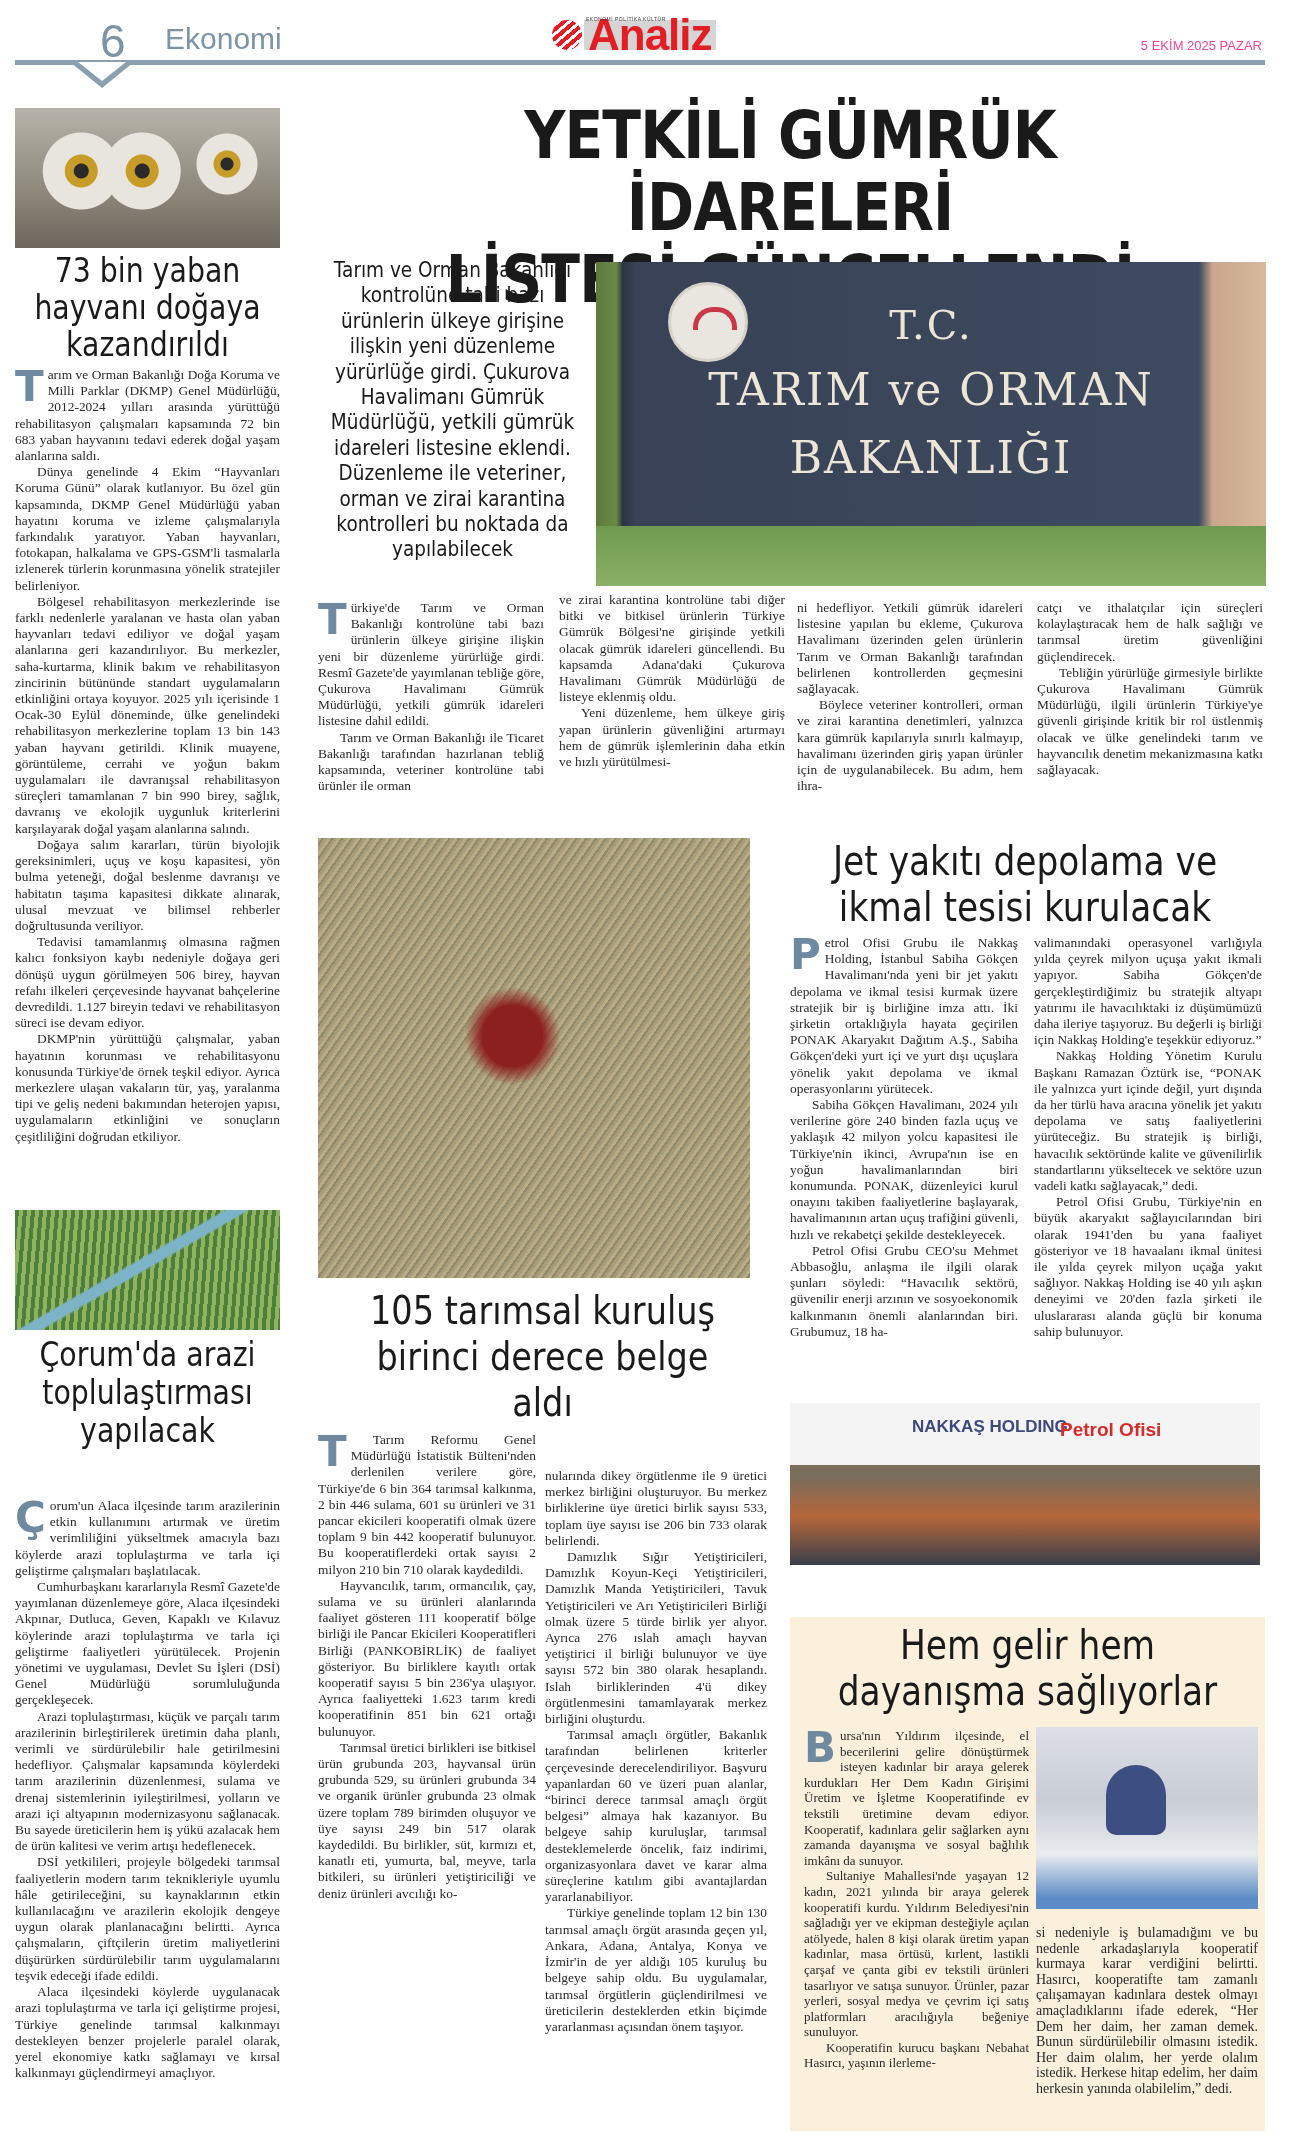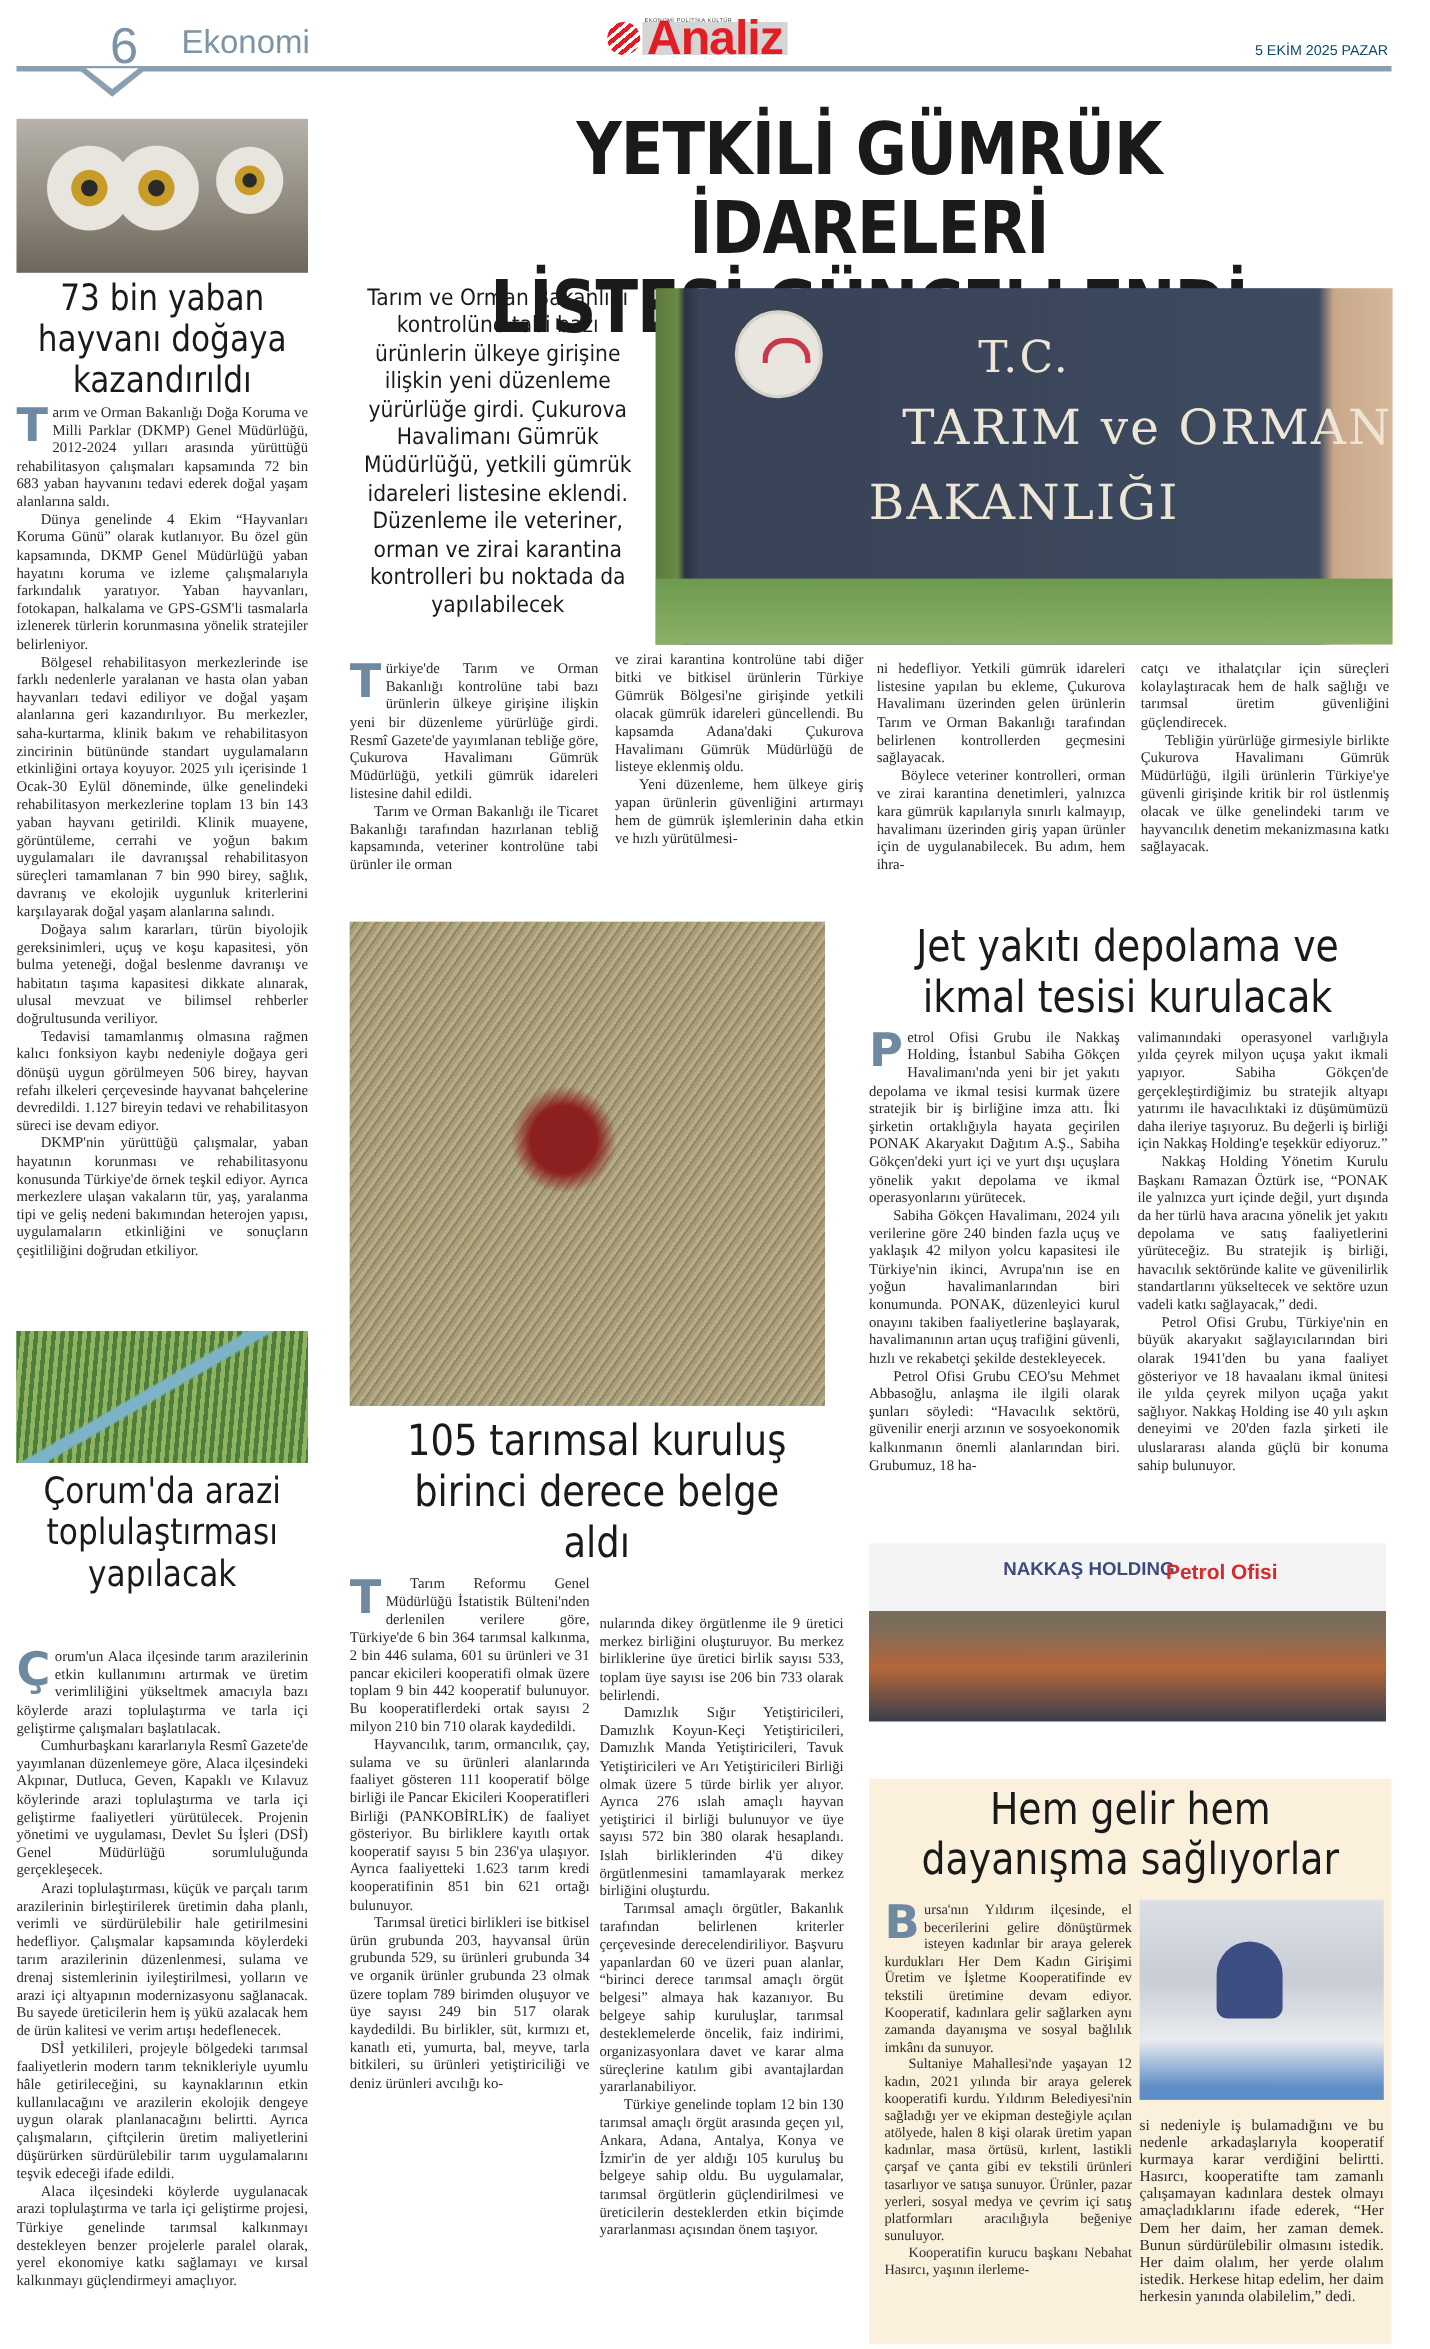--- a/index.html
+++ b/index.html
@@ -7,21 +7,21 @@
 .abs{position:absolute}
 .hdr-num{left:100px;top:14px;font-family:"Liberation Sans",sans-serif;font-size:46px;color:#7d93a6;font-weight:300}
 .hdr-sec{left:165px;top:22px;font-family:"Liberation Sans",sans-serif;font-size:30px;color:#7d93a6}
 .hdr-line{left:15px;top:60px;width:1250px;height:5px;background:#8aa0b1}
 .hdr-notch{left:70px;top:62px;width:0;height:0;border-left:32px solid transparent;border-right:32px solid transparent;border-top:26px solid #8aa0b1}
 .hdr-notch2{left:78px;top:62px;width:0;height:0;border-left:24px solid transparent;border-right:24px solid transparent;border-top:19px solid #fff}
 .logo{left:552px;top:18px;width:180px;height:34px;display:flex;align-items:center}
 .logo .swirl{width:30px;height:30px;border-radius:50%;background:repeating-linear-gradient(140deg,#e21d24 0 4px,#fff 4px 7px);margin-right:2px}
 .logo .tag{position:absolute;left:34px;top:-2px;font-family:"Liberation Sans",sans-serif;font-size:5px;color:#444;letter-spacing:.5px}
 .logo .word{font-family:"Liberation Sans",sans-serif;font-weight:bold;font-size:44px;color:#e21d24;letter-spacing:-1px;line-height:30px;background:#d5d5d5;padding:0 4px}
-.hdr-date{right:38px;top:38px;font-family:"Liberation Sans",sans-serif;font-size:13px;color:#0c4a6e}
+.hdr-date{right:38px;top:38px;font-family:"Liberation Sans",sans-serif;font-size:13px;color:#ec4899}
 .main-title{left:310px;top:100px;width:960px;text-align:center;font-family:"DejaVu Sans",sans-serif;font-weight:bold;font-size:66px;line-height:72px;letter-spacing:-1px;transform:scaleX(.86);transform-origin:center top;color:#1a1a1a}
 .photo{overflow:hidden}
 .owls{left:15px;top:108px;width:265px;height:140px;background:radial-gradient(circle at 25% 45%,#2a2a2a 0 7px,#c79c28 8px 16px,#e8e5df 17px 38px,transparent 39px),radial-gradient(circle at 48% 45%,#2a2a2a 0 7px,#c79c28 8px 16px,#e8e5df 17px 38px,transparent 39px),radial-gradient(circle at 80% 40%,#2a2a2a 0 6px,#c79c28 7px 13px,#e8e5df 14px 30px,transparent 31px),linear-gradient(180deg,#b7b3aa,#8d877c 60%,#6d665c)}
 .h-sm{font-family:"DejaVu Sans",sans-serif;color:#1a1a1a;text-align:center;transform:scaleX(.86);transform-origin:center top}
 .body-col{font-size:13.4px;line-height:16.2px;text-align:justify;color:#2a2a2a}
 .body-col p{text-indent:22px}
 .body-col p.first{text-indent:0}
 .drop{float:left;font-family:"DejaVu Sans",sans-serif;font-weight:bold;font-size:42px;line-height:36px;color:#6f8aa0;margin:2px 4px 0 0}
 .deck{left:315px;top:258px;width:275px;text-align:center;font-family:"DejaVu Sans",sans-serif;font-size:20.5px;line-height:25.4px;color:#1a1a1a;transform:scaleX(.9);transform-origin:center top}
 .sign{left:596px;top:262px;width:670px;height:324px;background:linear-gradient(90deg,#5b7a3c 0,#6c8a45 3%,#2c3443 4%,#394257 6%,#3d4a5f 90%,#c8a78a 92%,#d7b89a 100%)}
@@ -79,21 +79,21 @@
   <p>Arazi toplulaştırması, küçük ve parçalı tarım arazilerinin birleştirilerek üretimin daha planlı, verimli ve sürdürülebilir hale getirilmesini hedefliyor. Çalışmalar kapsamında köylerdeki tarım arazilerinin düzenlenmesi, sulama ve drenaj sistemlerinin iyileştirilmesi, yolların ve arazi içi altyapının modernizasyonu sağlanacak. Bu sayede üreticilerin hem iş yükü azalacak hem de ürün kalitesi ve verim artışı hedeflenecek.</p>
   <p>DSİ yetkilileri, projeyle bölgedeki tarımsal faaliyetlerin modern tarım teknikleriyle uyumlu hâle getirileceğini, su kaynaklarının etkin kullanılacağını ve arazilerin ekolojik dengeye uygun olarak planlanacağını belirtti. Ayrıca çalışmaların, çiftçilerin üretim maliyetlerini düşürürken sürdürülebilir tarım uygulamalarını teşvik edeceği ifade edildi.</p>
   <p>Alaca ilçesindeki köylerde uygulanacak arazi toplulaştırma ve tarla içi geliştirme projesi, Türkiye genelinde tarımsal kalkınmayı destekleyen benzer projelerle paralel olarak, yerel ekonomiye katkı sağlamayı ve kırsal kalkınmayı güçlendirmeyi amaçlıyor.</p>
 </div>
 
 <div class="abs deck">Tarım ve Orman Bakanlığı kontrolüne tabi bazı ürünlerin ülkeye girişine ilişkin yeni düzenleme yürürlüğe girdi. Çukurova Havalimanı Gümrük Müdürlüğü, yetkili gümrük idareleri listesine eklendi. Düzenleme ile veteriner, orman ve zirai karantina kontrolleri bu noktada da yapılabilecek</div>
 <div class="abs photo sign">
   <div class="grass"></div>
   <div class="seal"></div>
   <div class="t" style="top:40px;font-size:40px;">T.C.</div>
-  <div class="t" style="top:102px;font-size:44px;text-align:right;">TARIM ve ORMAN</div>
+  <div class="t" style="top:102px;font-size:44px;">TARIM ve ORMAN</div>
   <div class="t" style="top:170px;font-size:44px;">BAKANLIĞI</div>
 </div>
 
 <div class="abs body-col" style="left:318px;top:600px;width:226px;">
   <span class="drop">T</span>
   <p class="first">ürkiye'de Tarım ve Orman Bakanlığı kontrolüne tabi bazı ürünlerin ülkeye girişine ilişkin yeni bir düzenleme yürürlüğe girdi. Resmî Gazete'de yayımlanan tebliğe göre, Çukurova Havalimanı Gümrük Müdürlüğü, yetkili gümrük idareleri listesine dahil edildi.</p>
   <p>Tarım ve Orman Bakanlığı ile Ticaret Bakanlığı tarafından hazırlanan tebliğ kapsamında, veteriner kontrolüne tabi ürünler ile orman</p>
 </div>
 <div class="abs body-col" style="left:559px;top:576px;width:226px;margin-top:16px;">
   <p class="first">ve zirai karantina kontrolüne tabi diğer bitki ve bitkisel ürünlerin Türkiye Gümrük Bölgesi'ne girişinde yetkili olacak gümrük idareleri güncellendi. Bu kapsamda Adana'daki Çukurova Havalimanı Gümrük Müdürlüğü de listeye eklenmiş oldu.</p>

